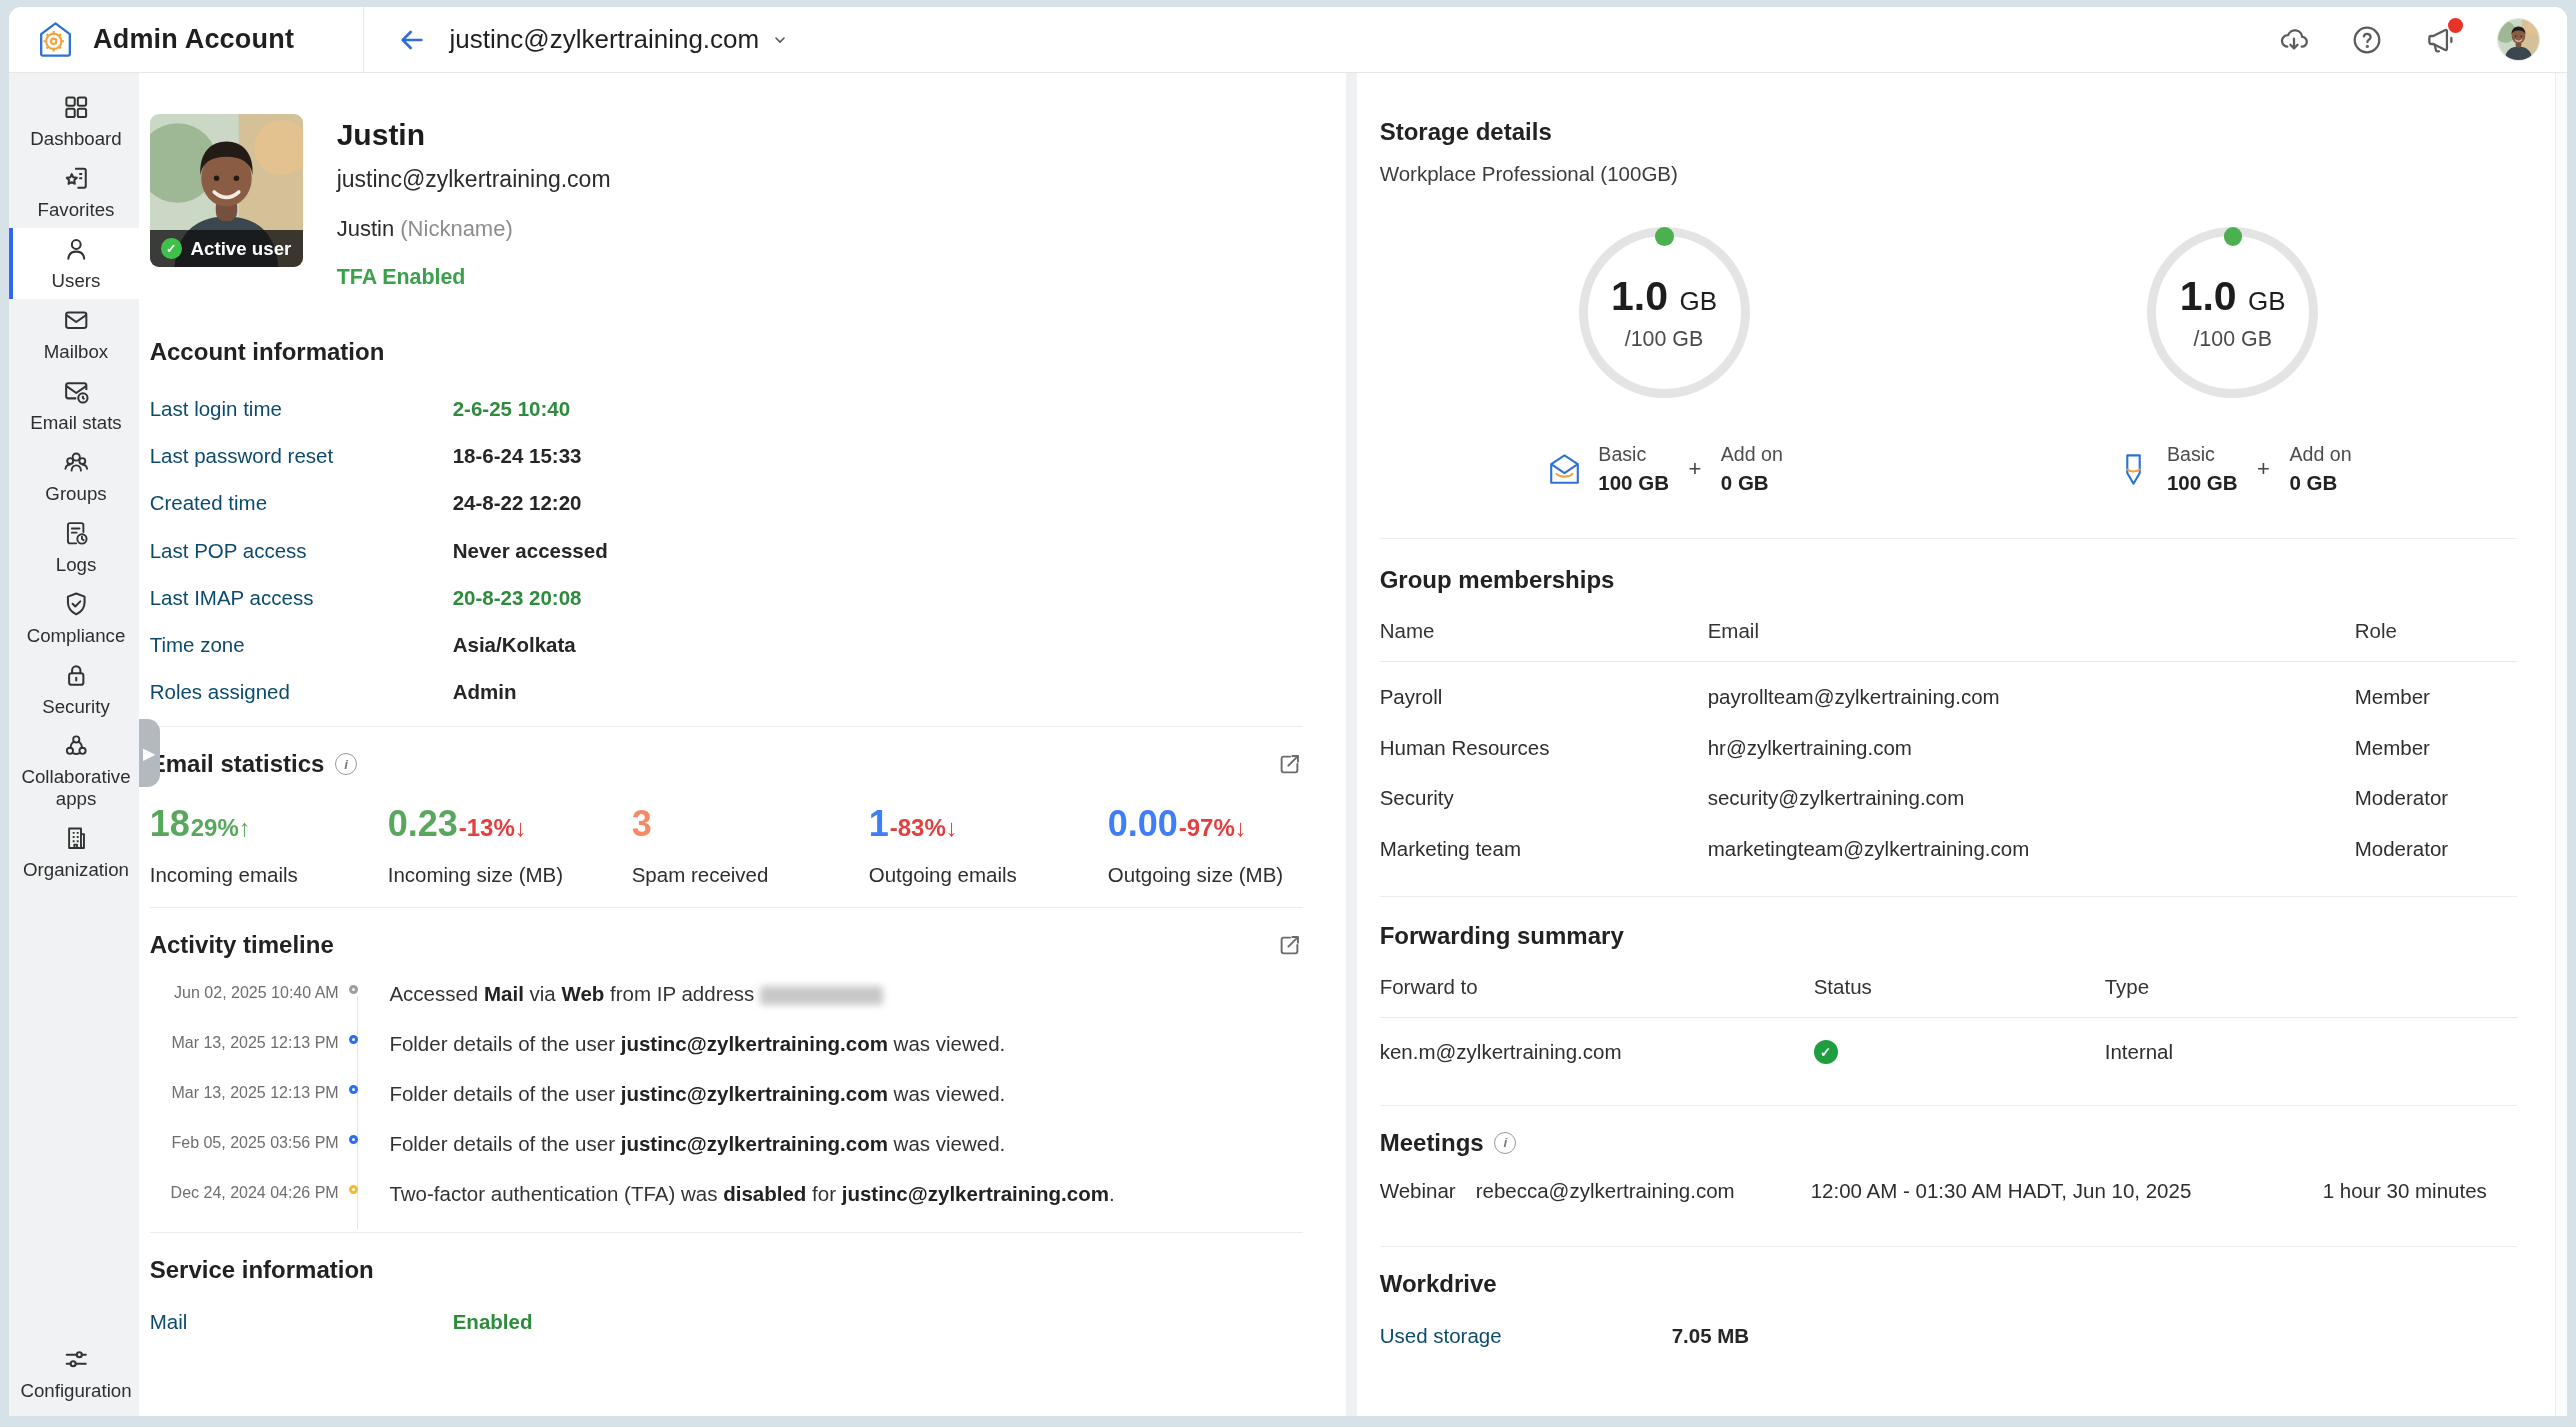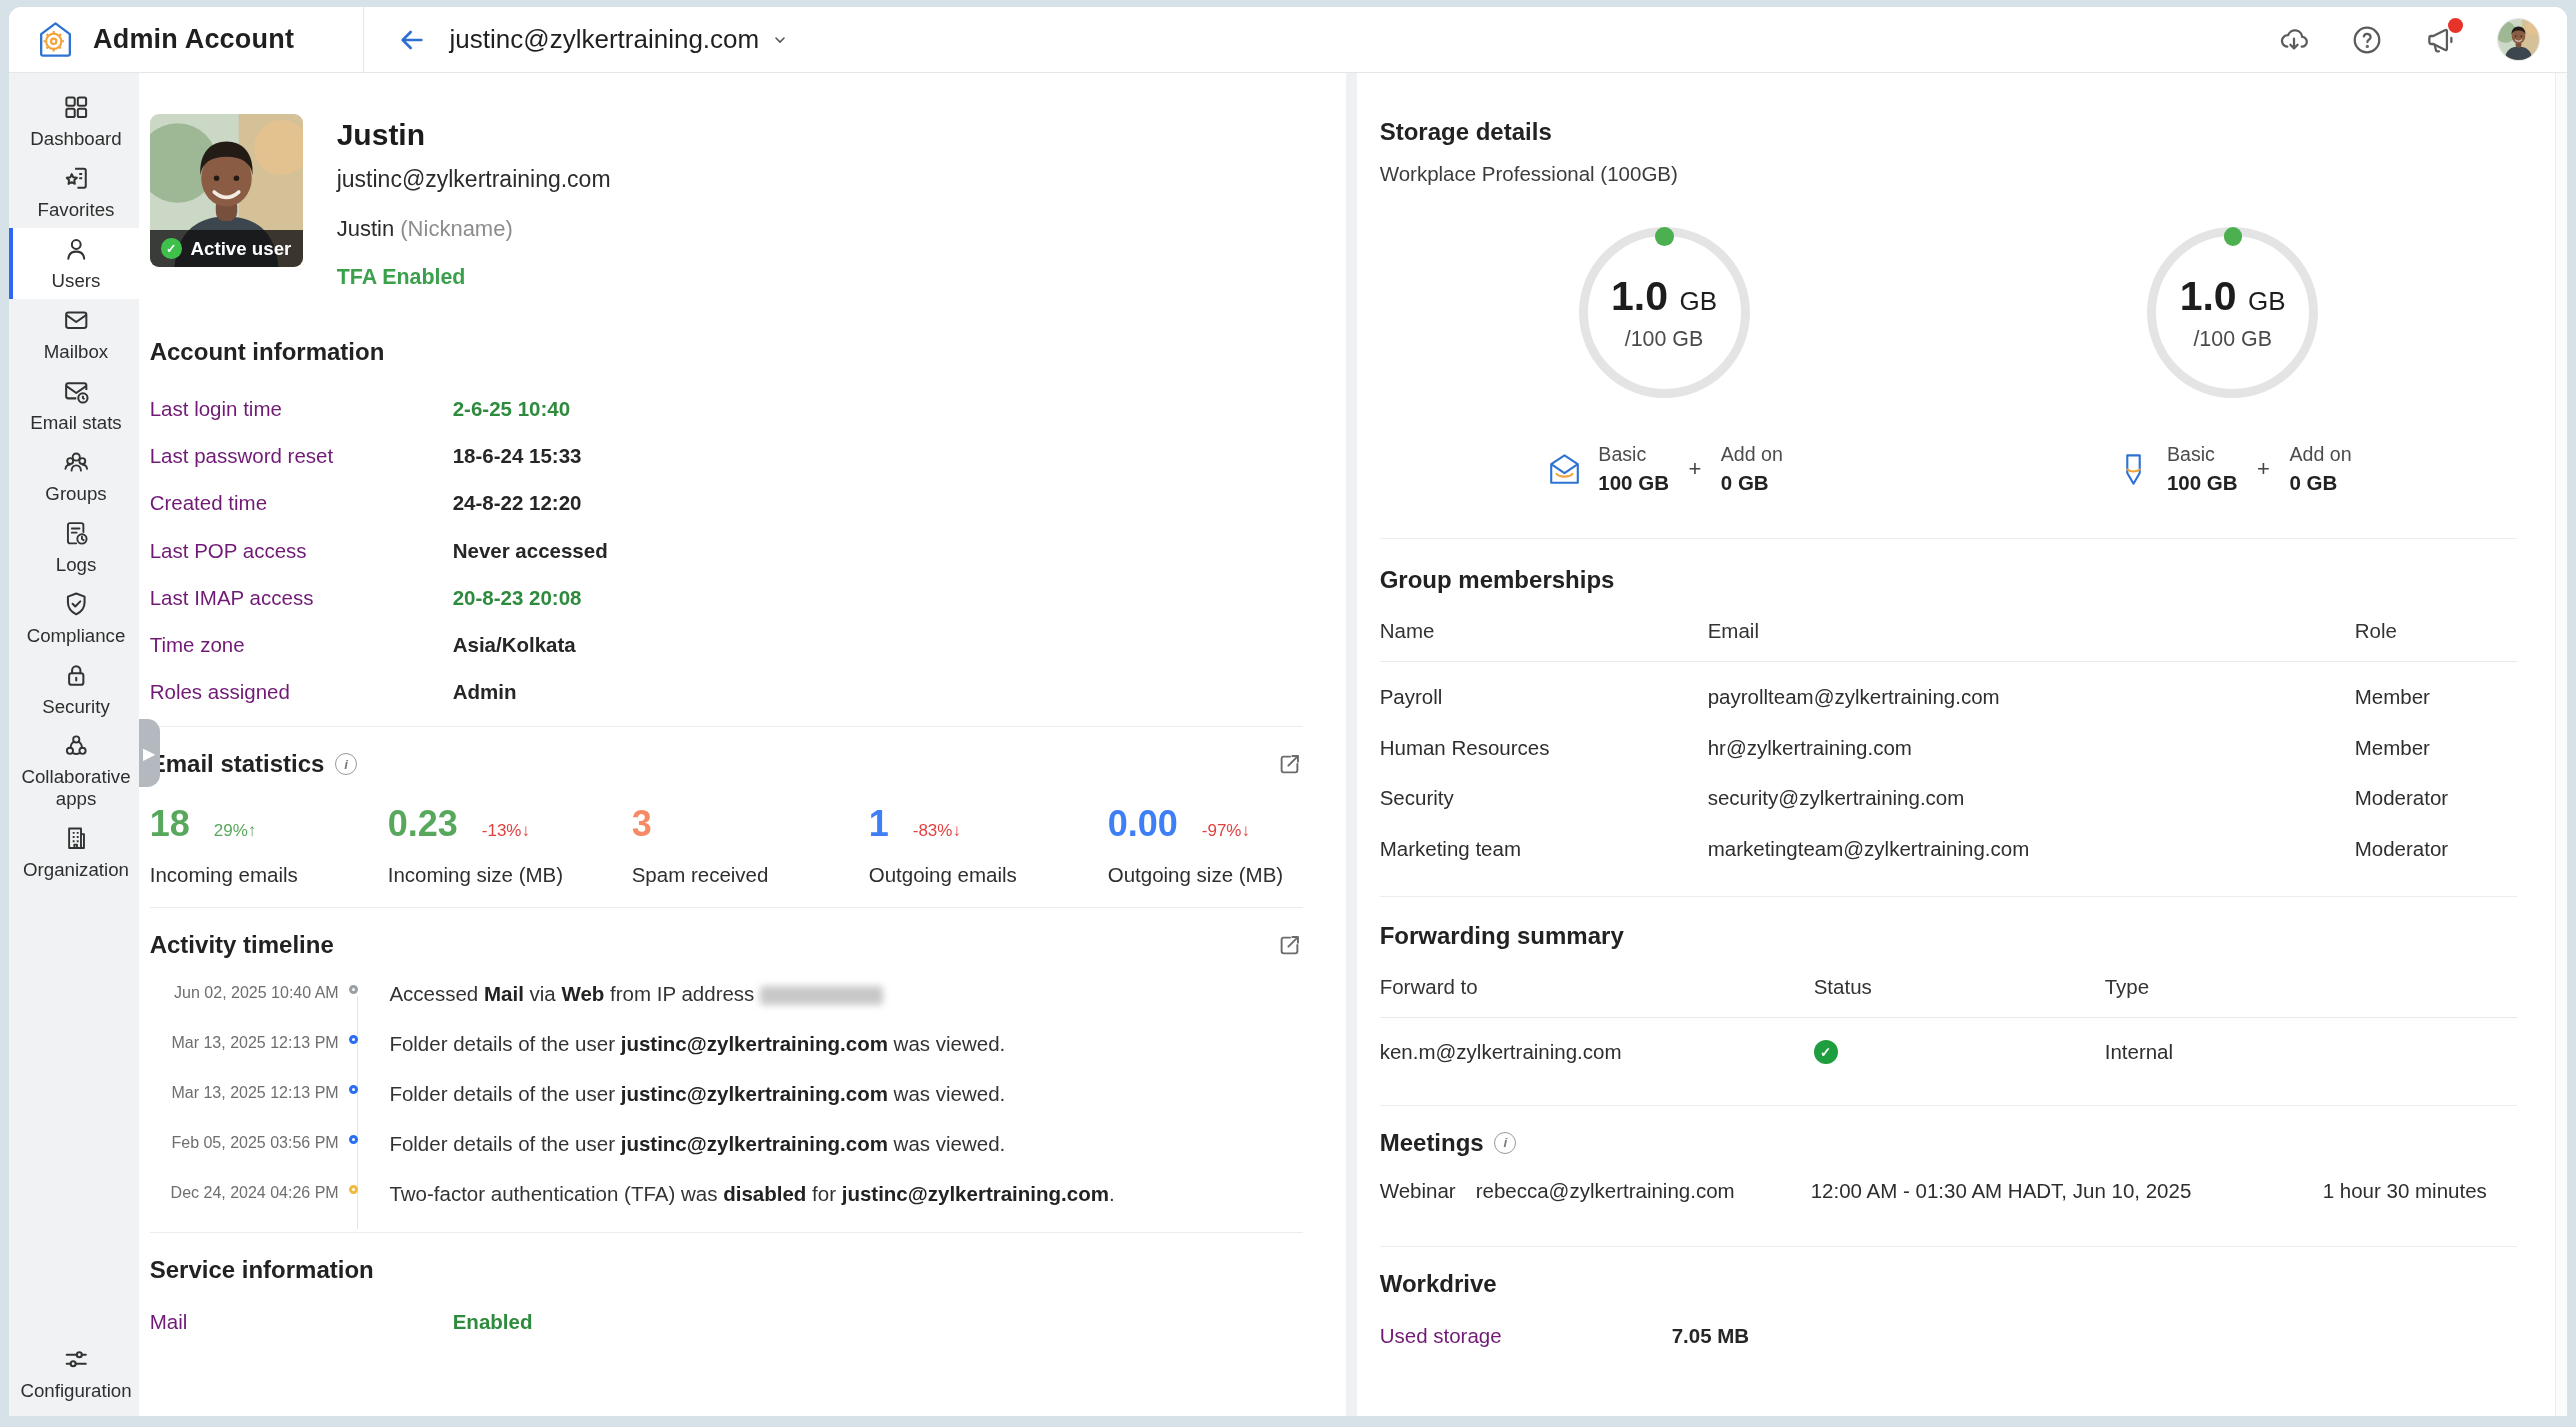--- a/index.html
+++ b/index.html
@@ -44,30 +44,30 @@
   .active-badge { position:absolute; left:0; right:0; bottom:0; height:37px; background:rgba(15,15,15,.78); display:flex; align-items:center; justify-content:center; gap:9px; color:#fff; font-size:18.7px; font-weight:600; }
   .check-dot { width:20.5px; height:20.5px; border-radius:50%; background:#3ec04a; color:#fff; font-size:12.5px; font-weight:700; display:flex; align-items:center; justify-content:center; }
   .p-name { font-size:30px; font-weight:700; color:#1c1c1c; margin-top:3.6px; }
   .p-email { font-size:23px; color:#2b2b2b; margin-top:14.2px; }
   .p-nick { font-size:22px; color:#2b2b2b; margin-top:23px; }
   .p-nick .muted { color:#8d8d8d; }
   .p-tfa { font-size:21.4px; font-weight:700; color:#3aa04b; margin-top:23px; }
 
   
   .kv { display:grid; grid-template-columns:303px 1fr; padding:11.6px 0; font-size:20.5px; align-items:center; }
-  .kv .k { color:#701a75; }
+  .kv .k { color:#0c4a6e; }
   .kv .v { font-weight:700; color:#262626; }
 
   
   .sec-head { display:flex; align-items:center; gap:10.7px; }
   .info-i { width:22px; height:22px; border:1.3px solid #9a9a9a; border-radius:50%; color:#7c7c7c; font-size:13.4px; font-weight:700; display:flex; align-items:center; justify-content:center; cursor:pointer; font-style:italic; }
   .ext-link { margin-left:auto; cursor:pointer; display:flex; }
   .stats-grid { display:grid; grid-template-columns:238px 244px 237px 239px 1fr; margin-top:25px; }
   .stat-value { font-size:36px; font-weight:700; }
-  .stat-delta { font-size:17px; font-weight:400; margin-left:24px; }
+  .stat-delta { font-size:24px; font-weight:700; margin-left:1px; }
   .stat-label { font-size:20.5px; color:#2e2e2e; margin-top:18px; }
 
   
   .tl-list { position:relative; margin-top:23px; }
   .tl-line { position:absolute; left:207px; top:14.2px; bottom:-23px; width:1.8px; background:#e3e3e3; }
   .tl-row { display:flex; align-items:flex-start; margin-bottom:26px; }
   .tl-date { width:189px; text-align:right; color:#6e6e6e; font-size:16px; padding-top:1.8px; flex:0 0 auto; }
   .tl-dot { width:9px; height:9px; border-radius:50%; background:#fff; border:3.6px solid #9aa0a6; margin-left:10.7px; margin-top:2.7px; position:relative; z-index:2; flex:0 0 auto; }
   .tl-text { margin-left:31px; font-size:20.5px; color:#333; }
   .tl-text b { font-weight:700; color:#222; }

